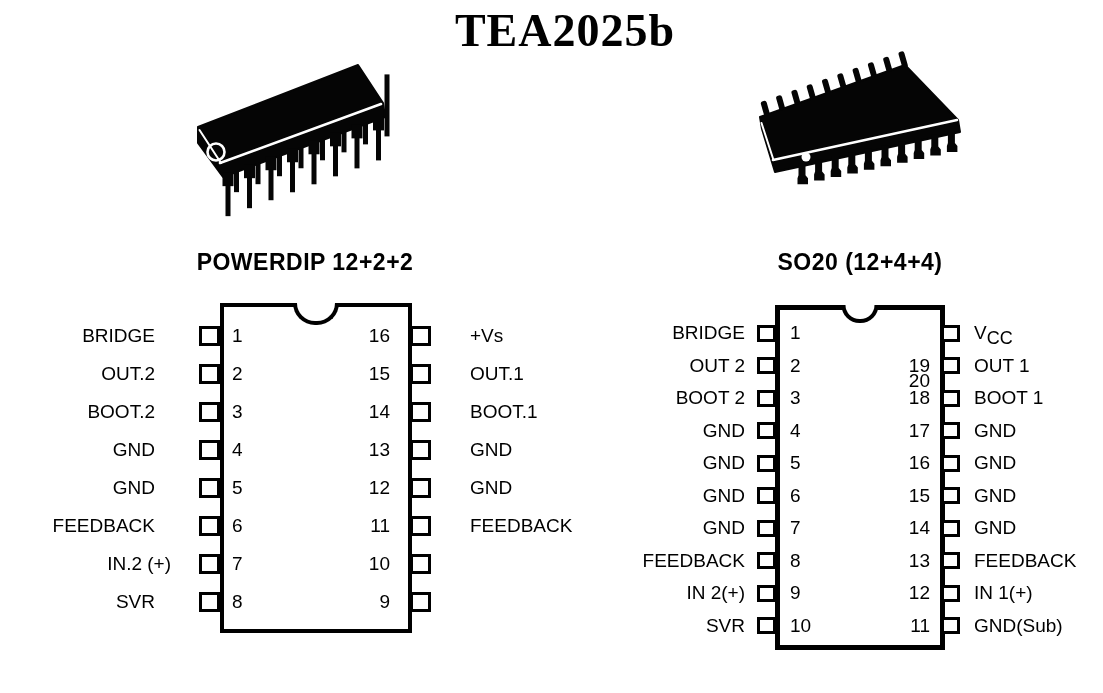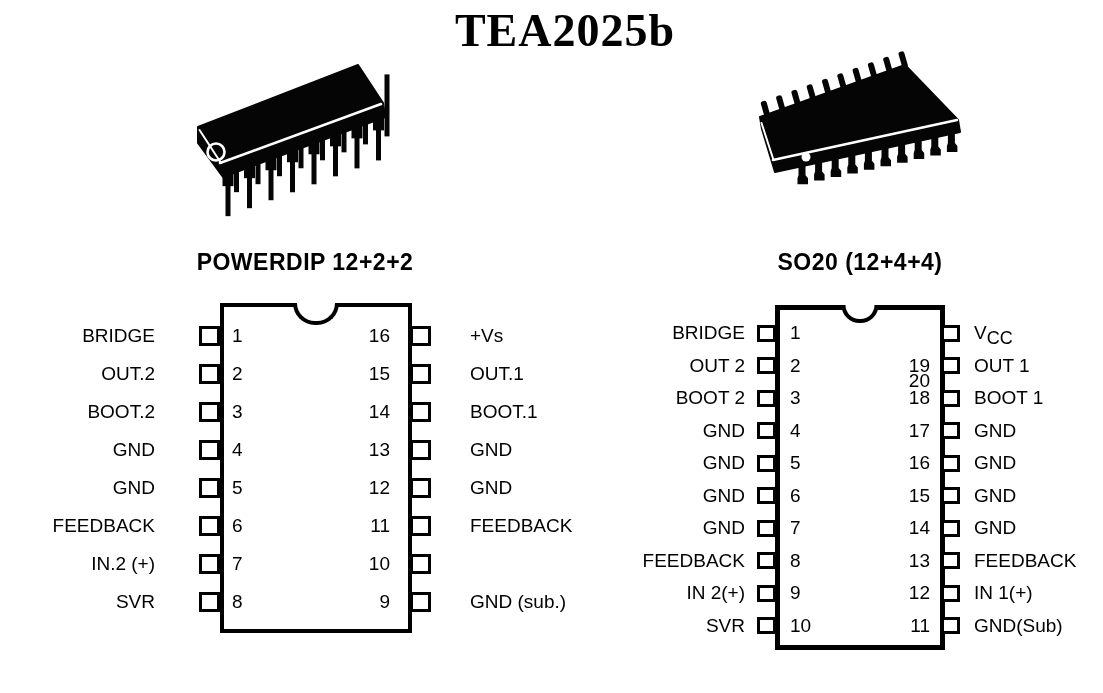--- a/index.html
+++ b/index.html
@@ -140,21 +140,21 @@
       <div class="pin-num left" style="left: 202px; width: 40px; top: 102px;">3</div>
       <div class="pin-label left" style="left: 0px; width: 125px; top: 140px;">GND</div>
       <div class="pin-box" style="left: 169px; top: 140px; width: 21px; height: 20px;"></div>
       <div class="pin-num left" style="left: 202px; width: 40px; top: 140px;">4</div>
       <div class="pin-label left" style="left: 0px; width: 125px; top: 178px;">GND</div>
       <div class="pin-box" style="left: 169px; top: 178px; width: 21px; height: 20px;"></div>
       <div class="pin-num left" style="left: 202px; width: 40px; top: 178px;">5</div>
       <div class="pin-label left" style="left: 0px; width: 125px; top: 216px;">FEEDBACK</div>
       <div class="pin-box" style="left: 169px; top: 216px; width: 21px; height: 20px;"></div>
       <div class="pin-num left" style="left: 202px; width: 40px; top: 216px;">6</div>
-      <div class="pin-label left" style="left: 0px; width: 125px; top: 254px;">IN.2 (+)</div>
+      <div class="pin-label left" style="left: 16px; width: 125px; top: 254px;">IN.2 (+)</div>
       <div class="pin-box" style="left: 169px; top: 254px; width: 21px; height: 20px;"></div>
       <div class="pin-num left" style="left: 202px; width: 40px; top: 254px;">7</div>
       <div class="pin-label left" style="left: 0px; width: 125px; top: 292px;">SVR</div>
       <div class="pin-box" style="left: 169px; top: 292px; width: 21px; height: 20px;"></div>
       <div class="pin-num left" style="left: 202px; width: 40px; top: 292px;">8</div>
       <div class="pin-label right" style="left: 440px; width: 155px; top: 26px;">+Vs</div>
       <div class="pin-box" style="left: 380px; top: 26px; width: 21px; height: 20px;"></div>
       <div class="pin-num right" style="left: 300px; width: 60px; top: 26px;">16</div>
       <div class="pin-label right" style="left: 440px; width: 155px; top: 64px;">OUT.1</div>
       <div class="pin-box" style="left: 380px; top: 64px; width: 21px; height: 20px;"></div>
@@ -166,21 +166,20 @@
       <div class="pin-box" style="left: 380px; top: 140px; width: 21px; height: 20px;"></div>
       <div class="pin-num right" style="left: 300px; width: 60px; top: 140px;">13</div>
       <div class="pin-label right" style="left: 440px; width: 155px; top: 178px;">GND</div>
       <div class="pin-box" style="left: 380px; top: 178px; width: 21px; height: 20px;"></div>
       <div class="pin-num right" style="left: 300px; width: 60px; top: 178px;">12</div>
       <div class="pin-label right" style="left: 440px; width: 155px; top: 216px;">FEEDBACK</div>
       <div class="pin-box" style="left: 380px; top: 216px; width: 21px; height: 20px;"></div>
       <div class="pin-num right" style="left: 300px; width: 60px; top: 216px;">11</div>
       <div class="pin-box" style="left: 380px; top: 254px; width: 21px; height: 20px;"></div>
       <div class="pin-num right" style="left: 300px; width: 60px; top: 254px;">10</div>
-      <div class="pin-label right" style="left: 440px; width: 155px; top: 292px;">GND (sub.)</div>
       <div class="pin-box" style="left: 380px; top: 292px; width: 21px; height: 20px;"></div>
       <div class="pin-num right" style="left: 300px; width: 60px; top: 292px;">9</div>
     </div>
 
   <div class="pinout" id="pinout-so20">
     <div class="chip-body">
       <div class="notch"></div>
     </div>
   <div class="pin-label left" style="left: 0px; width: 105px; top: 23px;">BRIDGE</div>
       <div class="pin-box" style="left: 117px; top: 24.5px; width: 19px; height: 17px;"></div>

